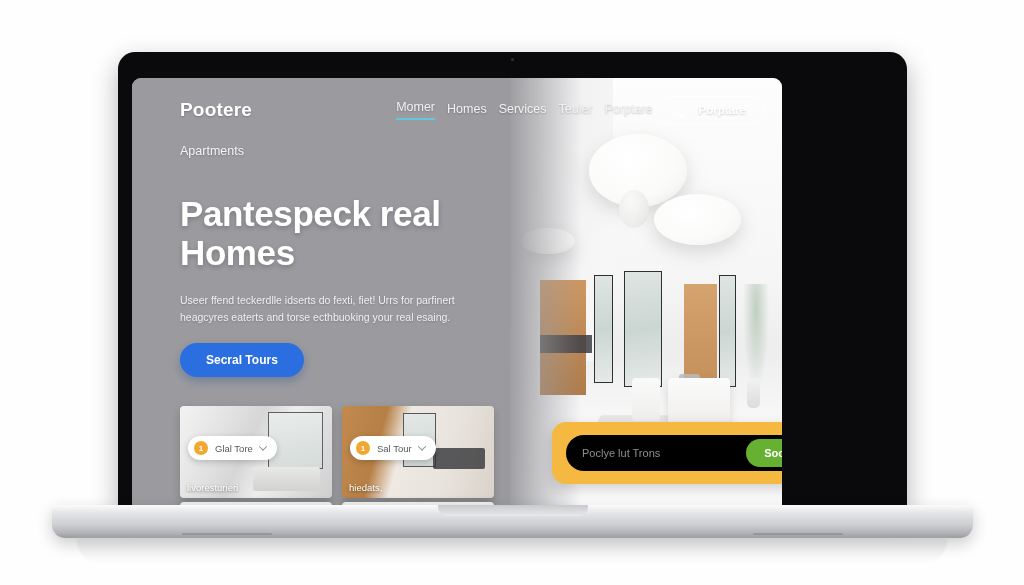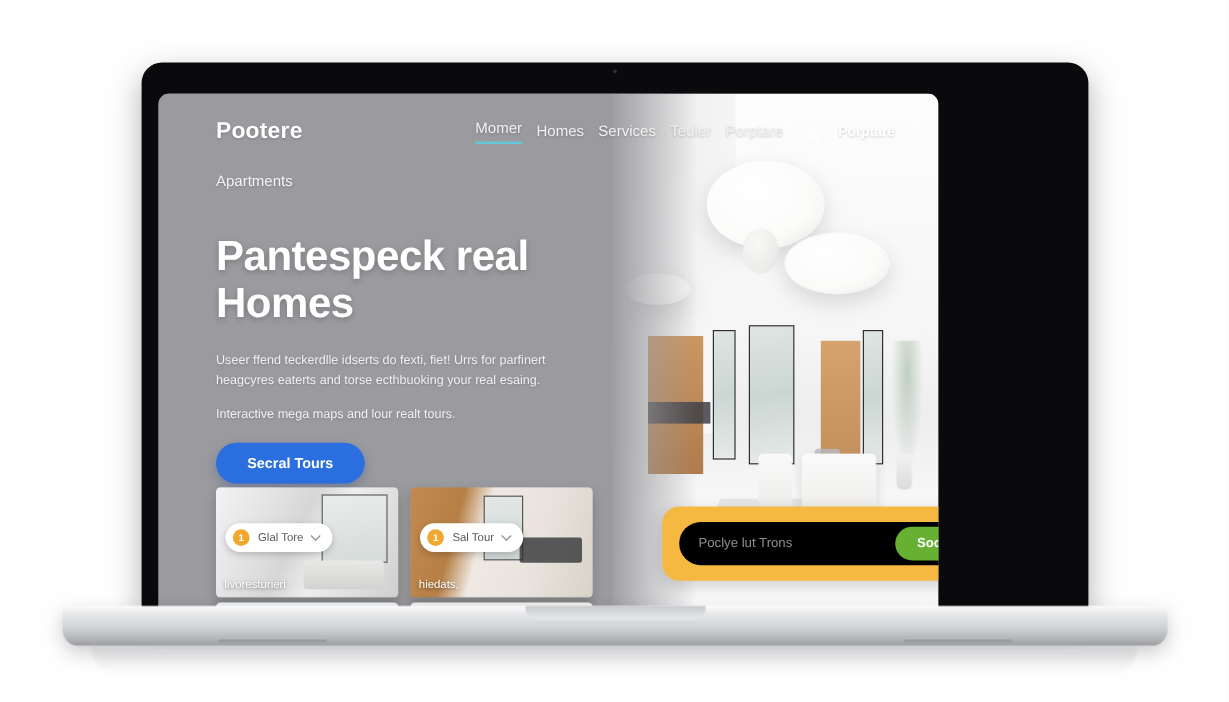--- a/index.html
+++ b/index.html
@@ -535,21 +535,20 @@
         </div>
 
         <div class="subbrand">Apartments</div>
 
         <div class="hero-copy">
           <div class="headline">
             <div>Pantespeck real</div>
             <div>Homes</div>
           </div>
           <div class="subcopy">Useer ffend teckerdlle idserts do fexti, fiet! Urrs for parfinert heagcyres eaterts and torse ecthbuoking your real esaing.</div>
-          <div class="subcopy-2">Interactive mega maps and lour realt tours.</div>
           <div class="cta">Secral Tours</div>
         </div>
 
         <div class="cards">
           <div class="card">
             <div class="card-1-img"></div>
             <div class="card-1-win"></div>
             <div class="card-1-sofa"></div>
             <div class="card-pill">
               <span class="pill-badge">1</span>

